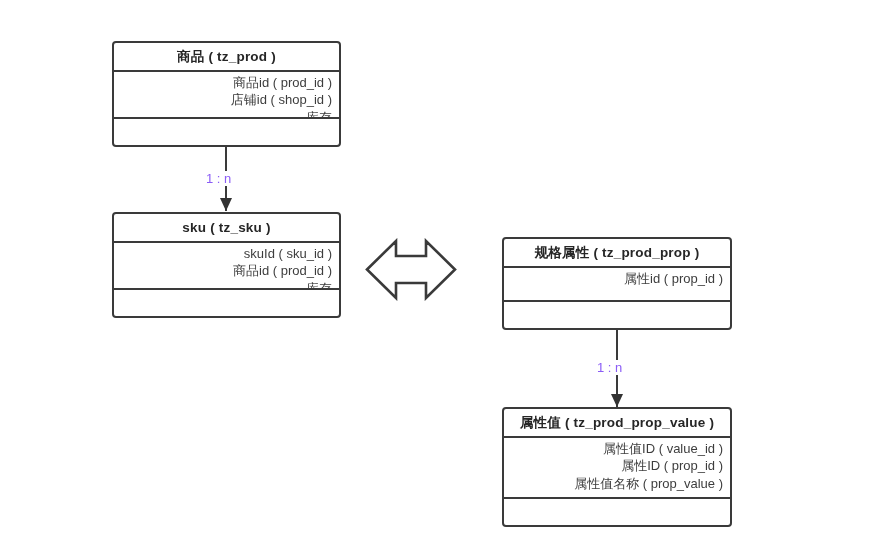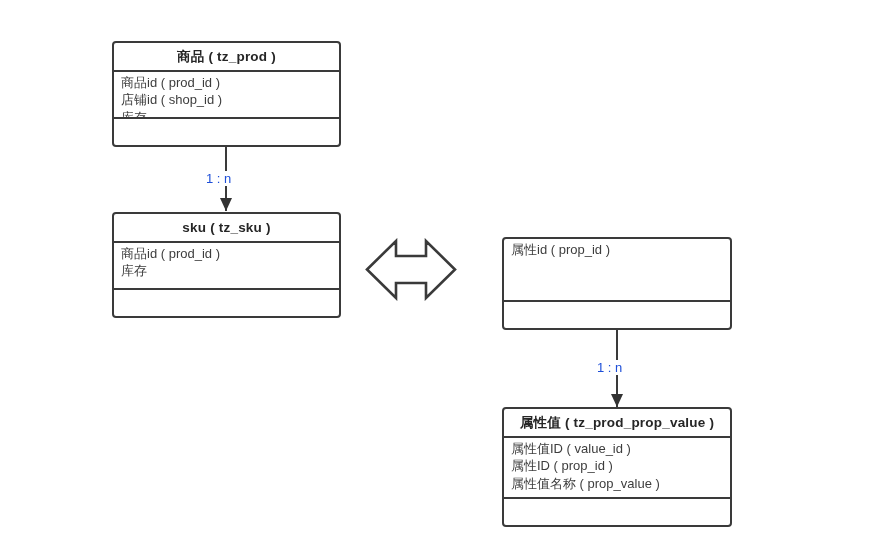--- a/index.html
+++ b/index.html
@@ -3,20 +3,21 @@
 <meta charset="utf-8">
 <style>
   html, body { margin: 0; padding: 0; background: #ffffff; }
   .canvas {
     position: relative;
     width: 884px;
     height: 539px;
     background: #ffffff;
     font-family: "Liberation Sans", sans-serif;
     overflow: hidden;
+    text-align: right;
   }
   .entity {
     position: absolute;
     box-sizing: border-box;
     display: flex;
     flex-direction: column;
     border: 2px solid #3a3a3a;
     border-radius: 4px;
     background: #ffffff;
   }
@@ -65,21 +66,21 @@
     border-left: 6px solid transparent;
     border-right: 6px solid transparent;
     border-top: 13px solid #333333;
   }
   #conn1-head { left: 220px; top: 198px; }
   #conn2-head { left: 611px; top: 394px; }
 
   .conn-label {
     position: absolute;
     font-size: 13px;
-    color: #1d4ed8;
+    color: #8b5cf6;
     background: #ffffff;
     padding: 0 2px;
     white-space: nowrap;
   }
   #conn1-label { left: 204px; top: 171px; }
   #conn2-label { left: 595px; top: 360px; }
 
   #double-arrow {
     position: absolute;
     left: 364px; top: 238px;
@@ -101,31 +102,33 @@
     <div class="entity-footer"></div>
   </div>
 
   <div class="connector-line" id="conn1-line"></div>
   <div class="arrowhead-down" id="conn1-head"></div>
   <div class="conn-label" id="conn1-label">1 : n</div>
 
   <div class="entity" id="entity-sku">
     <div class="entity-title">sku ( tz_sku )</div>
     <div class="entity-fields">
+      <div class="entity-field">skuId ( sku_id )</div>
       <div class="entity-field">商品id ( prod_id )</div>
       <div class="entity-field">库存</div>
     </div>
     <div class="entity-footer"></div>
   </div>
 
   <svg id="double-arrow" viewBox="0 0 94 63" xmlns="http://www.w3.org/2000/svg">
     <polygon points="3,31.5 32,3 32,18 62,18 62,3 91,31.5 62,60 62,45 32,45 32,60" fill="#ffffff" stroke="#3a3a3a" stroke-width="2.6" stroke-linejoin="miter"></polygon>
   </svg>
 
   <div class="entity" id="entity-prop">
+    <div class="entity-title">规格属性 ( tz_prod_prop )</div>
     <div class="entity-fields">
       <div class="entity-field">属性id ( prop_id )</div>
     </div>
     <div class="entity-footer"></div>
   </div>
 
   <div class="connector-line" id="conn2-line"></div>
   <div class="arrowhead-down" id="conn2-head"></div>
   <div class="conn-label" id="conn2-label">1 : n</div>
 

